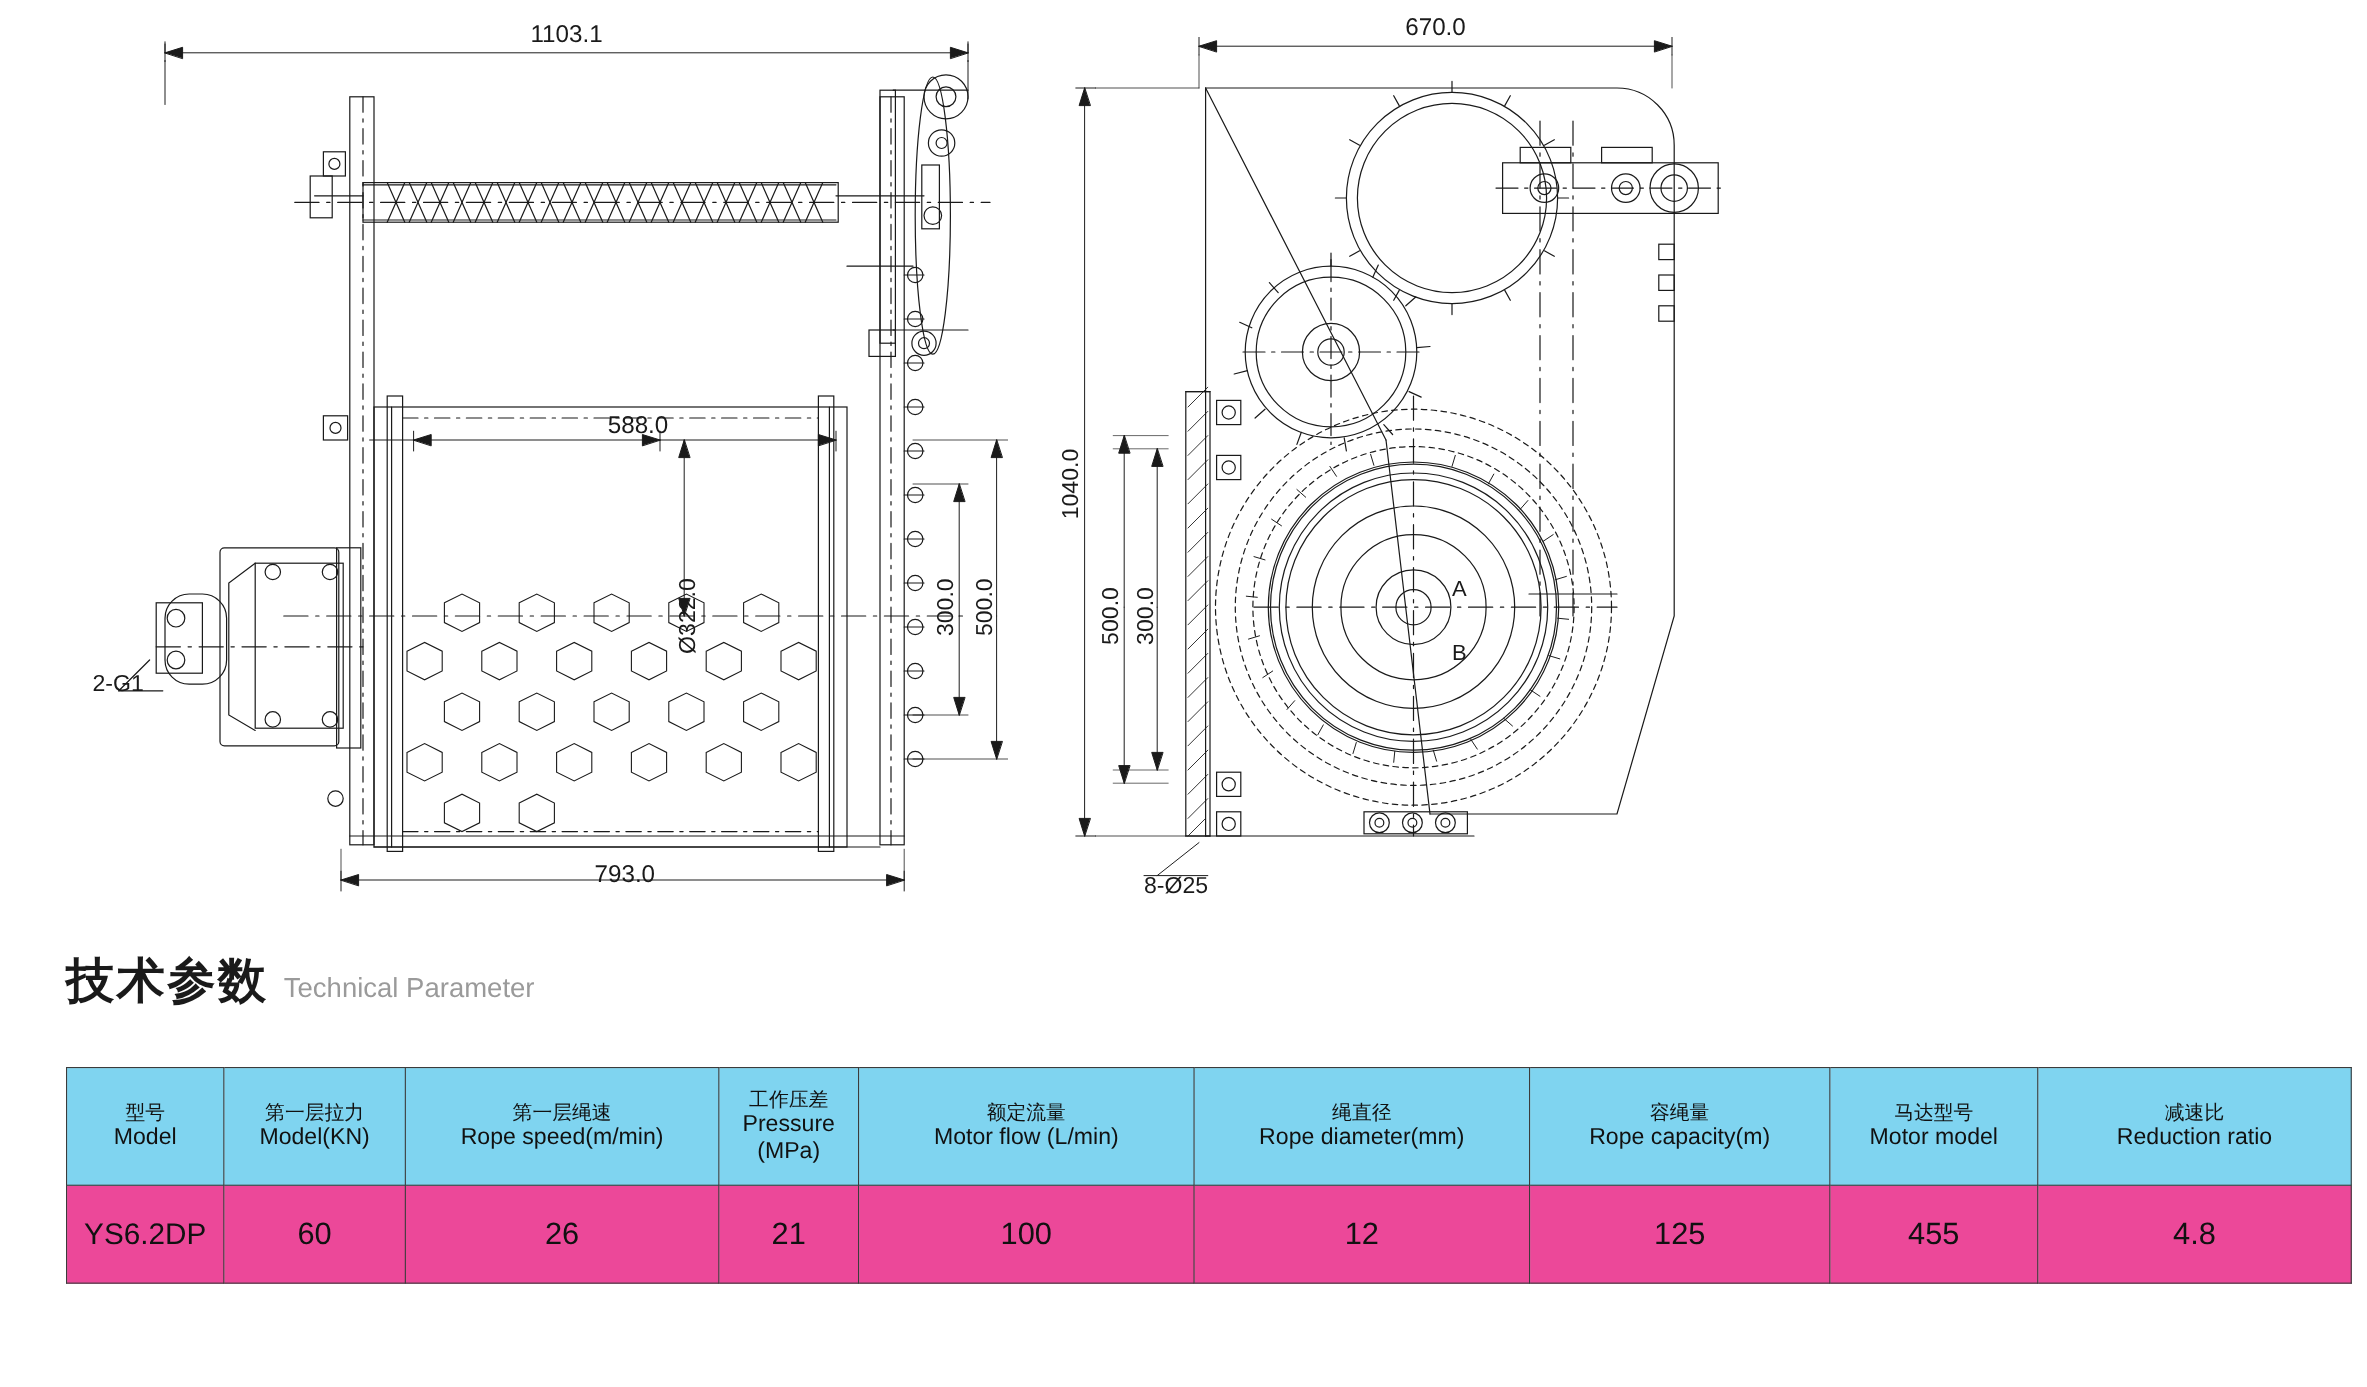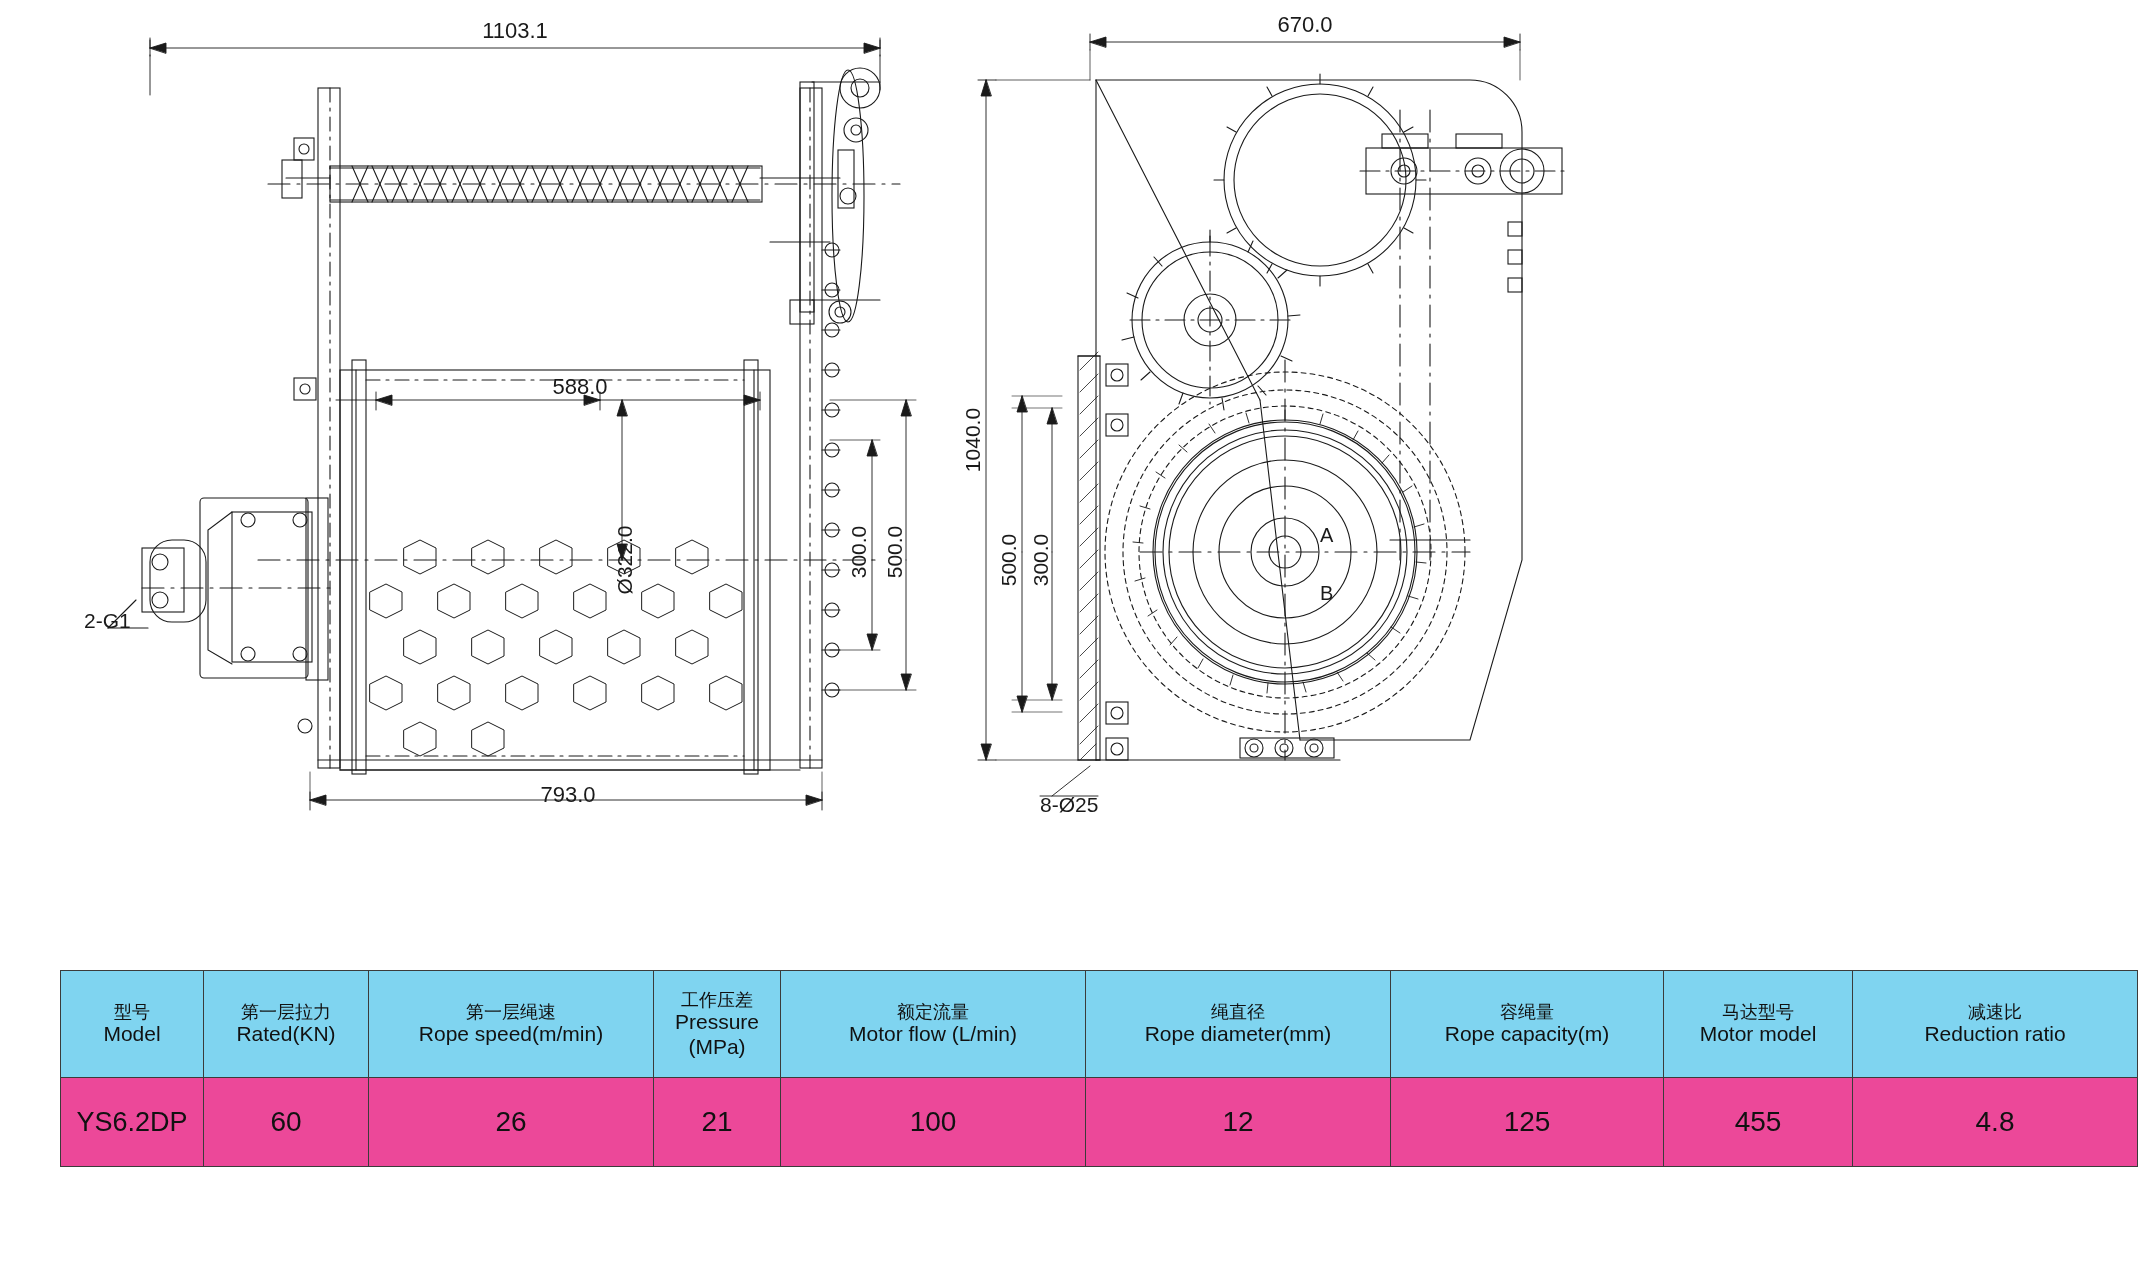--- a/index.html
+++ b/index.html
@@ -334,32 +334,36 @@
         <text x="1016" y="560" font-size="21" text-anchor="middle" transform="rotate(-90 1016 560)">500.0</text>
         <text x="1048" y="560" font-size="21" text-anchor="middle" transform="rotate(-90 1048 560)">300.0</text>
         <text x="84" y="628" font-size="21">2-G1</text>
         <text x="1040" y="812" font-size="21">8-Ø25</text>
         <text x="1320" y="542" font-size="20">A</text>
         <text x="1320" y="600" font-size="20">B</text>
       </g>
     </svg>
   </div>
 
+  <div class="section-head">
+    <span class="cn">技术参数</span>
+    <span class="en">Technical Parameter</span>
+  </div>
 
   <div class="tbl-wrap">
     <table class="param">
       <thead>
         <tr>
           <th class="c0">
             <span class="cn">型号</span>
             <span class="en">Model</span>
           </th>
           <th class="c1">
             <span class="cn">第一层拉力</span>
-            <span class="en">Rated(KN)</span>
+            <span class="en">Model(KN)</span>
           </th>
           <th class="c2">
             <span class="cn">第一层绳速</span>
             <span class="en">Rope speed(m/min)</span>
           </th>
           <th class="c3">
             <span class="cn">工作压差</span>
             <span class="en">Pressure</span>
             <span class="en">(MPa)</span>
           </th>

